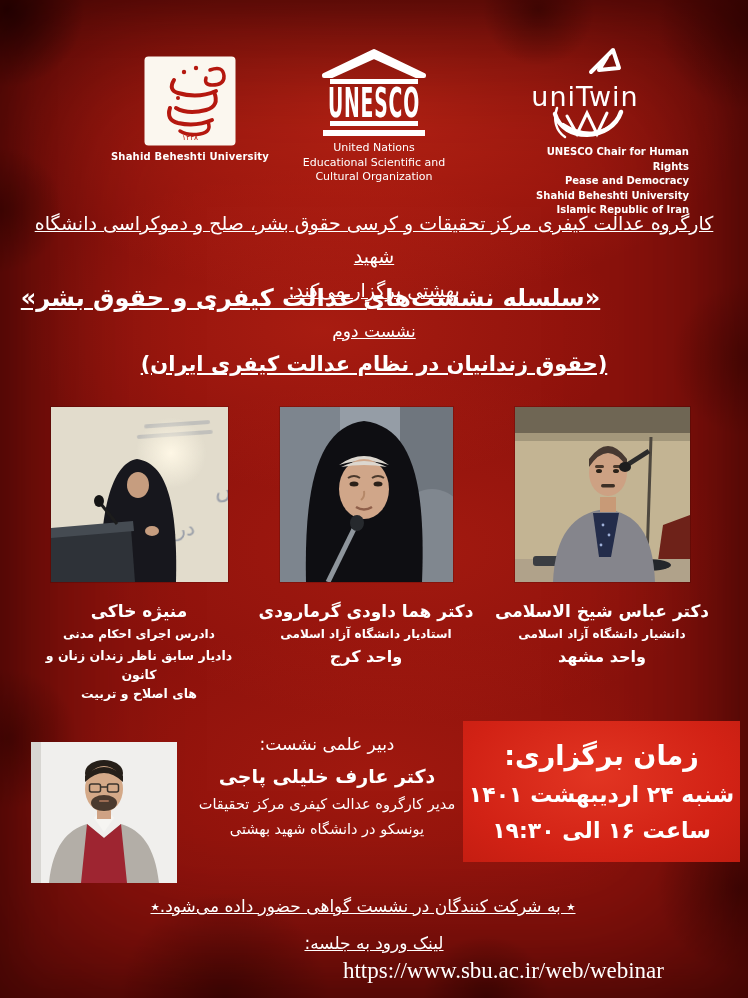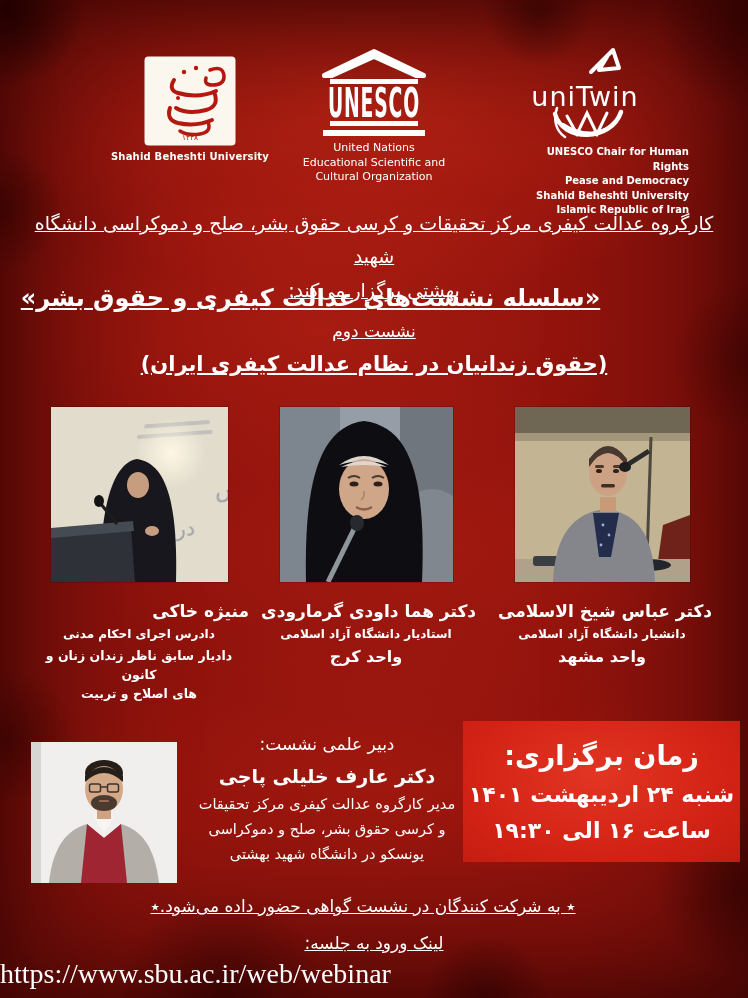--- a/index.html
+++ b/index.html
@@ -41,21 +41,21 @@
   .series-title { left:0;     top:284px; width:621px; font-size:24px; font-weight:bold; }
   .session-no   { left:0;     top:321px; width:748px; font-size:17px; }
   .session-topic{ left:0;     top:352px; width:748px; font-size:21px; font-weight:bold; }
 
   
   .speaker-col { top:407px; width:220px; text-align:center; }
   .col-1 { left:492px; }
   .col-2 { left:256px; }
   .col-3 { left:29px;  }
   .photo-frame { display:block; margin:0 auto; box-shadow:0 0 0 1px rgba(0,0,0,.15); }
-  .speaker-name { margin-top:17px; font-size:17px; font-weight:bold; line-height:1.5;text-align:right; }
+  .speaker-name { margin-top:17px; font-size:17px; font-weight:bold; line-height:1.5; }
   .speaker-role { font-size:12px; font-weight:bold; line-height:1.6; }
   .speaker-unit { font-size:16px; font-weight:bold; line-height:1.6; }
   .small-unit .speaker-unit { font-size:12.5px; line-height:1.55; margin-top:2px; }
 
   
   .mod-photo { left:31px; top:742px; }
   .mod-text  { left:178px; top:734px; width:298px; text-align:center; }
   .mod-heading { font-size:17px; }
   .mod-name    { font-size:19px; font-weight:bold; margin-top:11px; }
   .mod-line    { font-size:14.5px; margin-top:9px; }
@@ -66,21 +66,21 @@
     display:flex; flex-direction:column; align-items:center; justify-content:space-evenly;
     text-align:center; padding:8px 0; box-sizing:border-box;
   }
   .schedule-heading { font-size:27px; font-weight:bold; }
   .schedule-date    { font-size:22px; font-weight:bold; }
   .schedule-time    { font-size:22px; font-weight:bold; }
 
   
   .note       { left:0; top:896px; width:726px; font-size:17px; }
   .link-label { left:0; top:933px; width:748px; font-size:17px; }
-  .link-url   { left:0; top:958px; width:664px; font-size:28px; font-family:"Liberation Serif", serif; direction:ltr; text-align:left; }
+  .link-url   { left:0; top:958px; width:664px; font-size:23px; font-family:"Liberation Serif", serif; direction:ltr; text-align:right; }
 </style>
 </head>
 <body>
 
 <div class="poster">
 
   <svg class="abs sbu-logo" width="92" height="90" viewBox="0 0 92 90">
     <rect x="0.5" y="0.5" width="91" height="89" rx="4" fill="#fbf7ef"></rect>
     <g stroke="#b5180f" fill="none" stroke-linecap="round">
       <path d="M66,14 q13,-5 14,6 q0.5,9 -12,9 q-8,0 -6,-7" stroke-width="3.5"></path>
@@ -236,21 +236,20 @@
     <rect x="68" y="58" width="10" height="2" rx="1" fill="#9a6b52"></rect>
     <rect x="58.5" y="42" width="11" height="8" rx="2" fill="none" stroke="#3a332c" stroke-width="1.5"></rect>
     <rect x="76.5" y="42" width="11" height="8" rx="2" fill="none" stroke="#3a332c" stroke-width="1.5"></rect>
     <line x1="69.5" y1="45" x2="76.5" y2="45" stroke="#3a332c" stroke-width="1.5"></line>
   </svg>
 
   <div class="abs fa mod-text">
     <div class="mod-heading">دبیر علمی نشست:</div>
     <div class="mod-name">دکتر عارف خلیلی پاجی</div>
     <div class="mod-line">مدیر کارگروه عدالت کیفری مرکز تحقیقات</div>
-    <div class="mod-line">و کرسی حقوق بشر، صلح و دموکراسی</div>
     <div class="mod-line">یونسکو در دانشگاه شهید بهشتی</div>
   </div>
 
   <div class="abs fa schedule">
     <div class="schedule-heading">زمان برگزاری:</div>
     <div class="schedule-date">شنبه ۲۴ اردیبهشت ۱۴۰۱</div>
     <div class="schedule-time">ساعت ۱۶ الی ۱۹:۳۰</div>
   </div>
 
   <div class="abs fa center note">٭ به شرکت کنندگان در نشست گواهی حضور داده می‌شود.٭</div>

